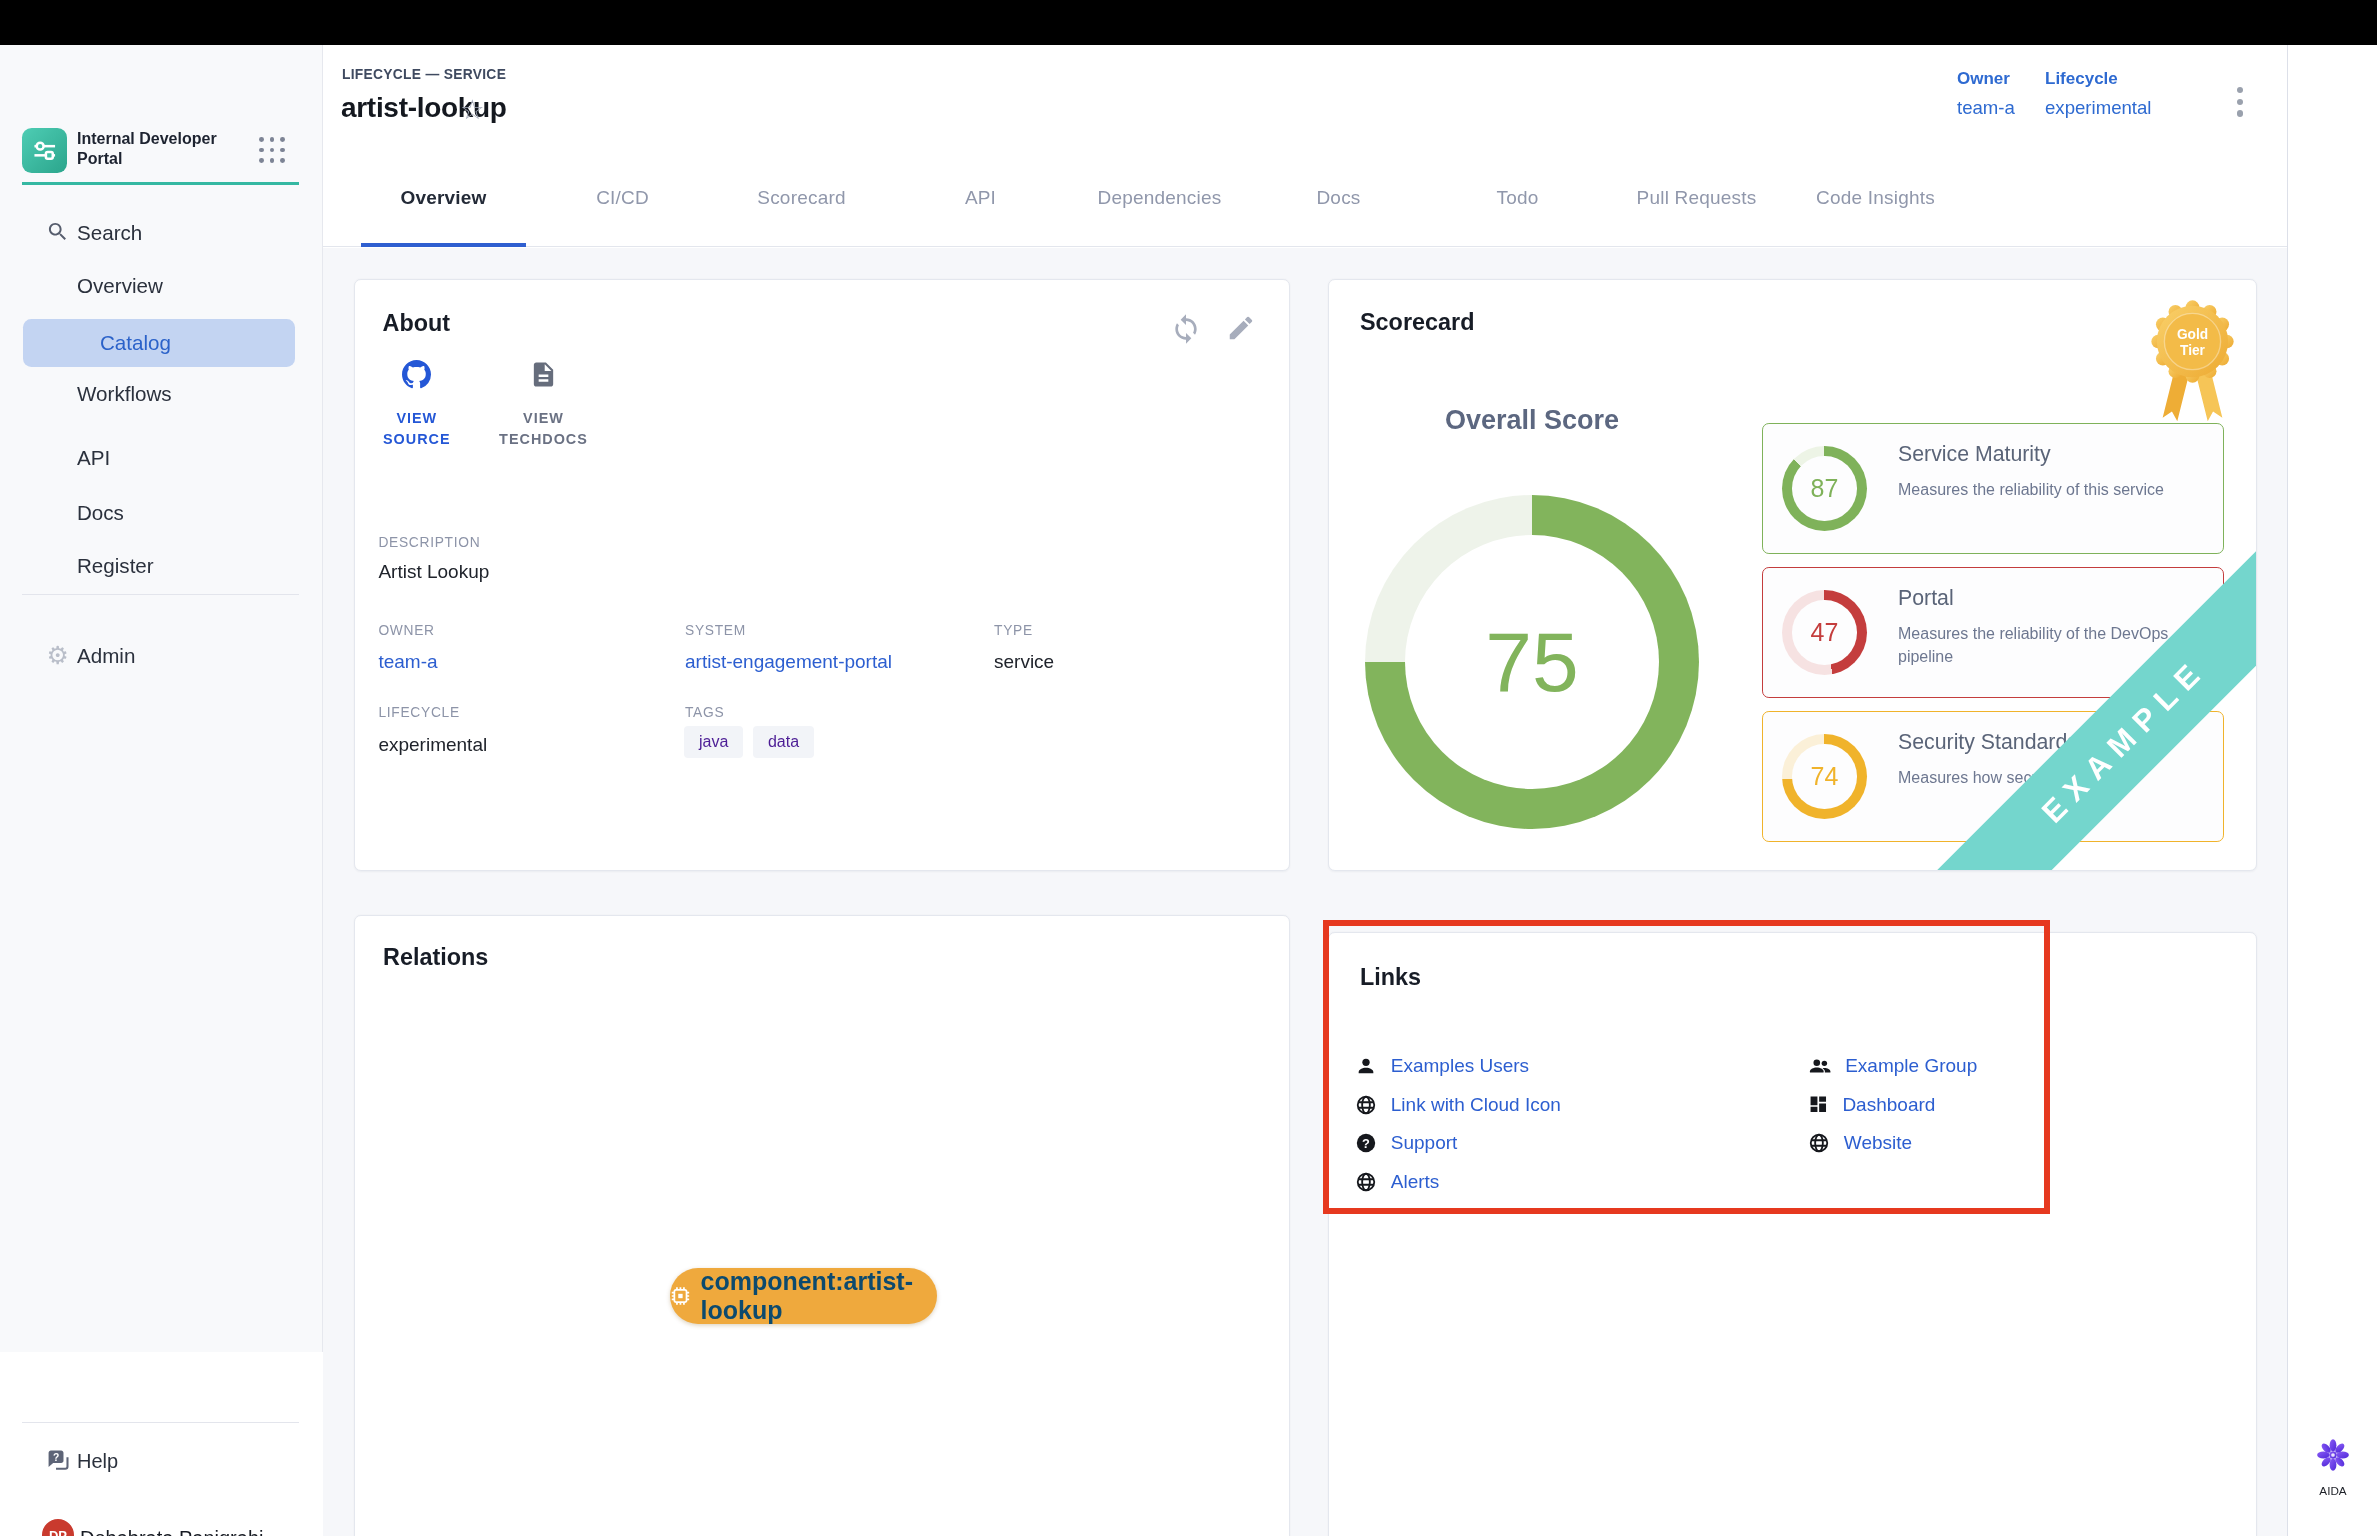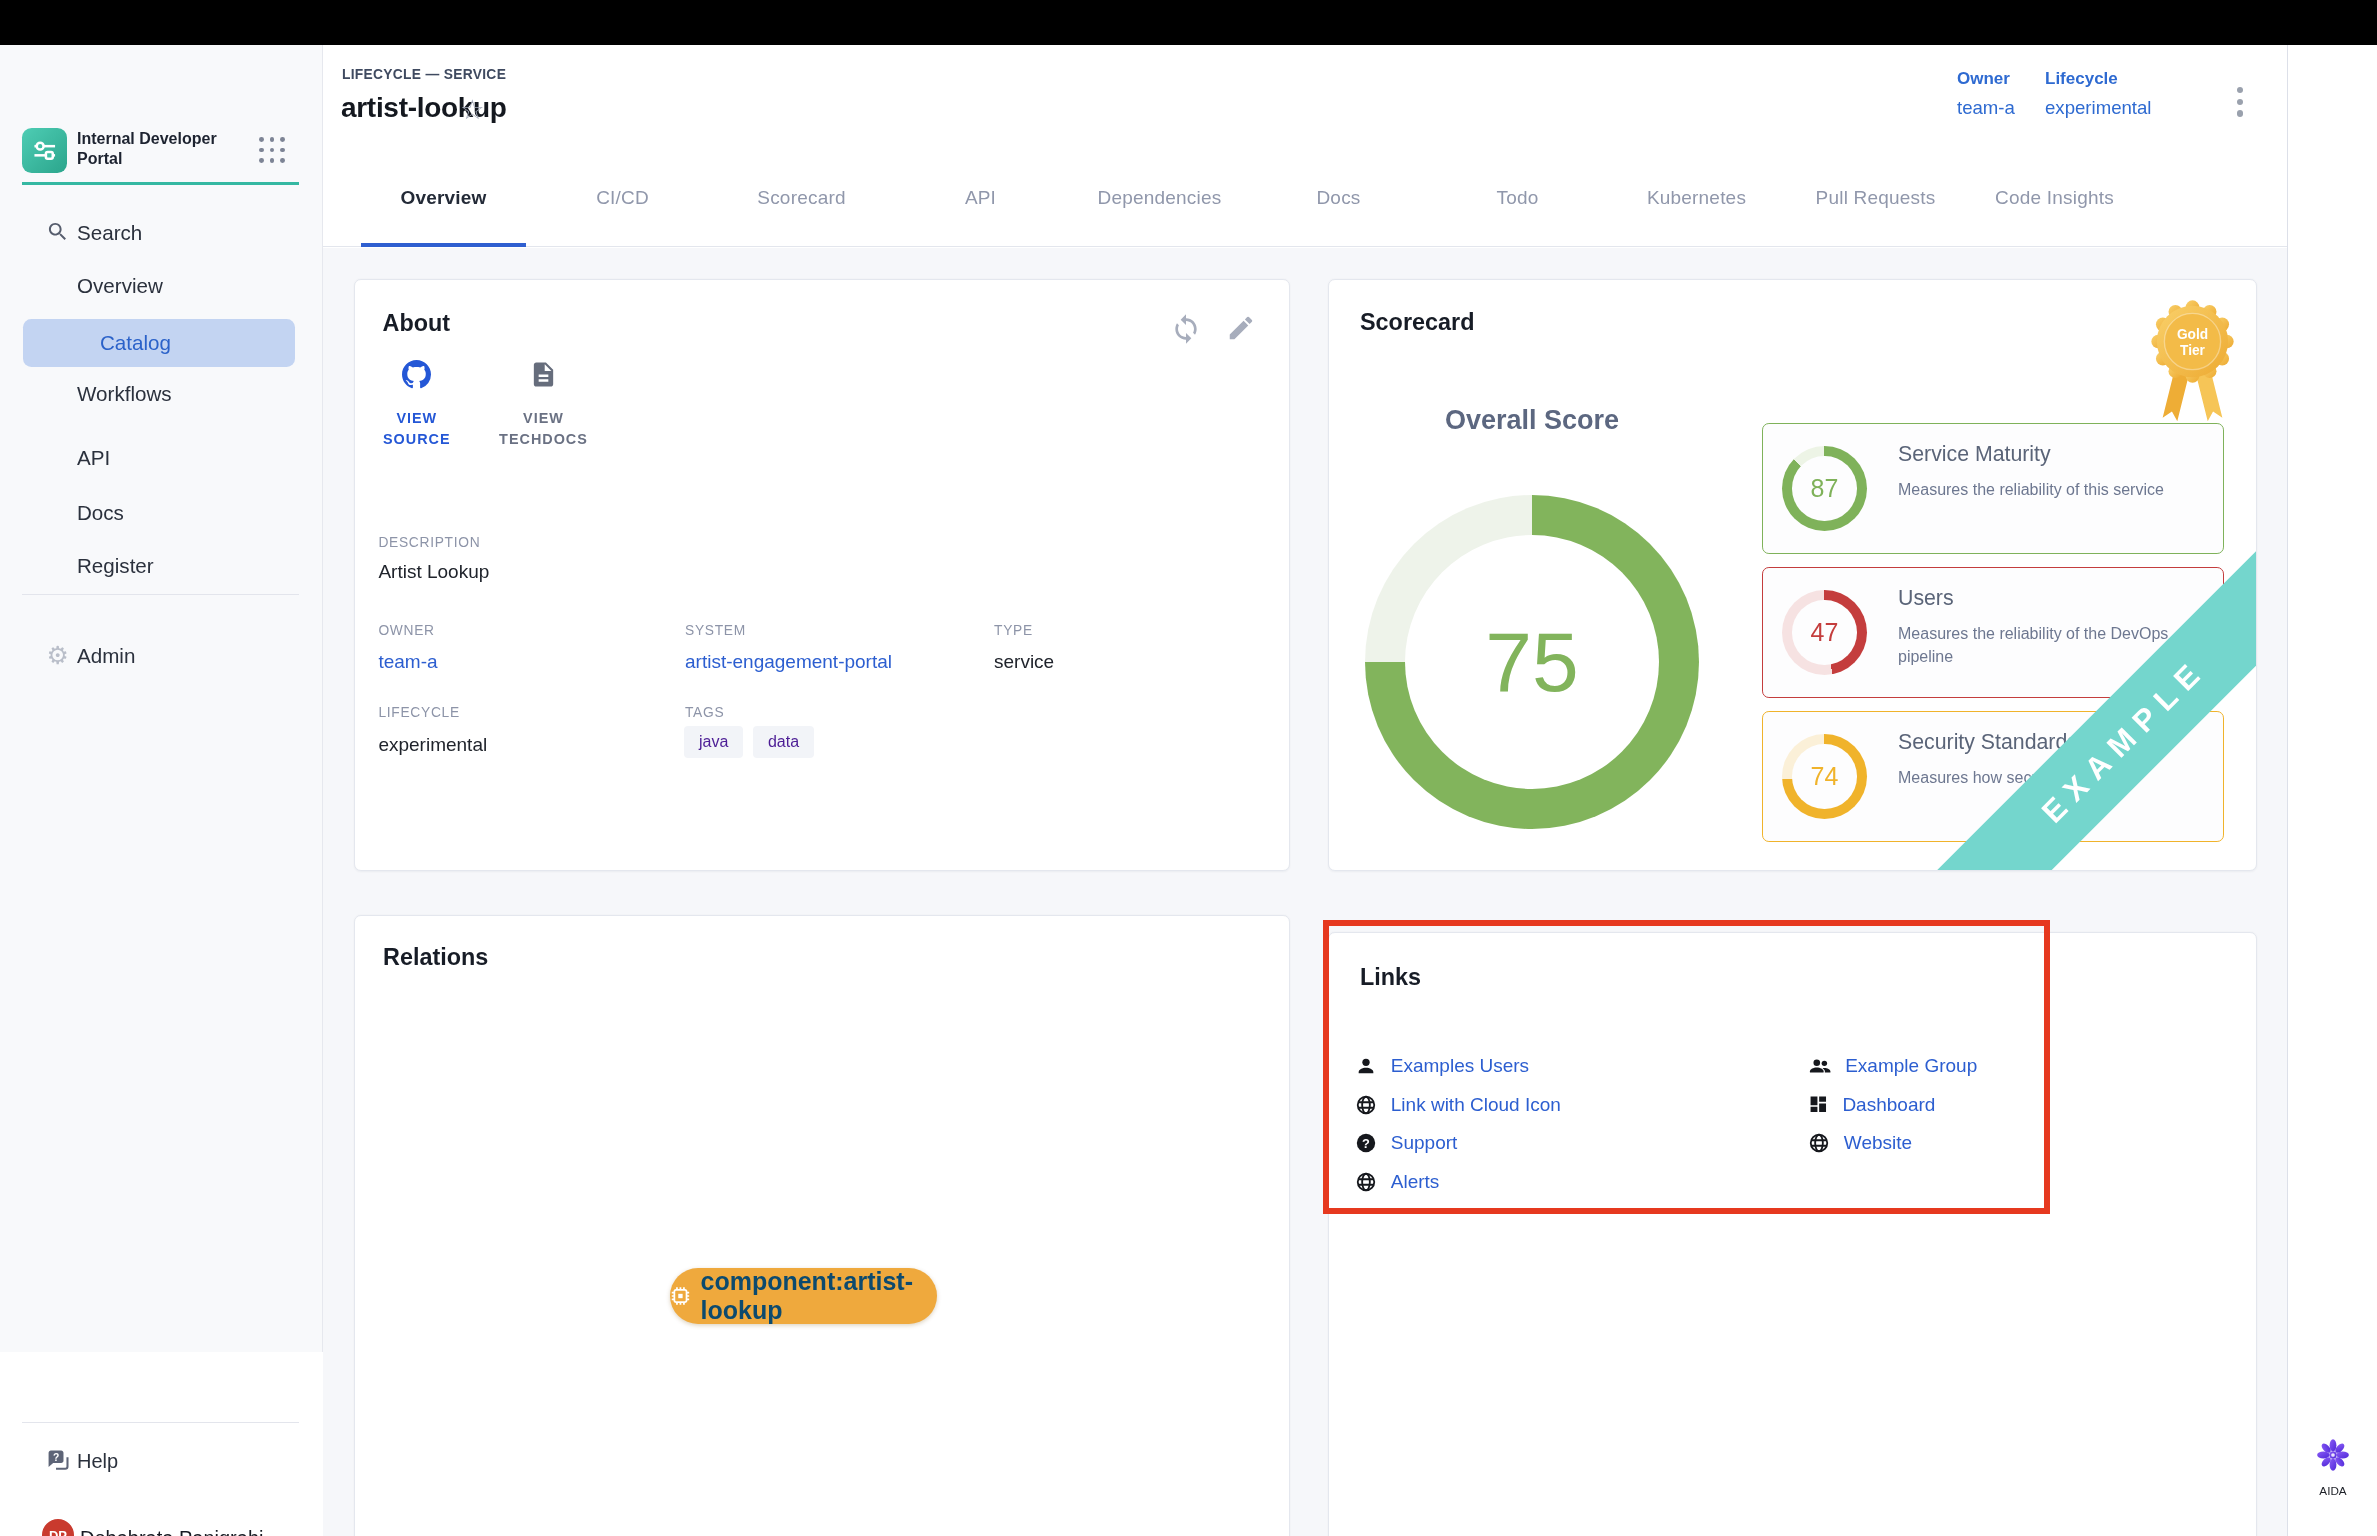--- a/index.html
+++ b/index.html
@@ -200,21 +200,20 @@
 
   <div class="abs tabsbar"></div>
   <div class="abs tabs">
     <div class="tab active">Overview</div>
     <div class="tab">CI/CD</div>
     <div class="tab">Scorecard</div>
     <div class="tab">API</div>
     <div class="tab">Dependencies</div>
     <div class="tab">Docs</div>
     <div class="tab">Todo</div>
-    <div class="tab">Kubernetes</div>
     <div class="tab">Pull Requests</div>
     <div class="tab">Code Insights</div>
   </div>
 
   <div class="abs content-bg"></div>
 
   <div class="abs card about-card">
     <div class="card-title" style="left:27.5px;top:30px;">About</div>
     <div class="icon-btn" style="left:815px;">
       <svg width="32" height="32" viewBox="0 0 24 24" fill="#a7adbc">
@@ -307,21 +306,21 @@
           <span class="ring-num" style="color: rgb(127, 178, 90);">87</span>
       </div>
       <div class="si-title">Service Maturity</div>
       <div class="si-desc">Measures the reliability of this service</div>
     </div>
     <div class="score-item" style="top: 287px; border-color: rgb(196, 61, 61);">
       <div class="ring" style="background: conic-gradient(rgb(196, 61, 61) 0deg, rgb(196, 61, 61) 47%, rgb(246, 226, 226) 47%, rgb(246, 226, 226) 100%);">
         <div class="ring-hole"></div>
           <span class="ring-num" style="color: rgb(196, 61, 61);">47</span>
       </div>
-      <div class="si-title">Users</div>
+      <div class="si-title">Portal</div>
       <div class="si-desc">Measures the reliability of the DevOps pipeline</div>
     </div>
     <div class="score-item" style="top: 431px; border-color: rgb(240, 179, 43);">
       <div class="ring" style="background: conic-gradient(rgb(240, 179, 43) 0deg, rgb(240, 179, 43) 74%, rgb(251, 240, 216) 74%, rgb(251, 240, 216) 100%);">
         <div class="ring-hole"></div>
           <span class="ring-num" style="color: rgb(240, 179, 43);">74</span>
       </div>
       <div class="si-title">Security Standards</div>
       <div class="si-desc">Measures how secure the serv</div>
     </div>

